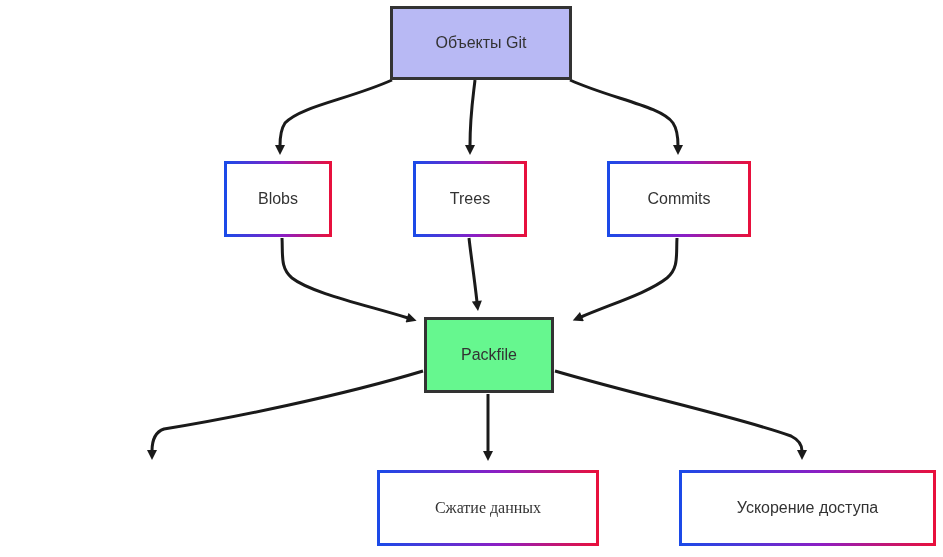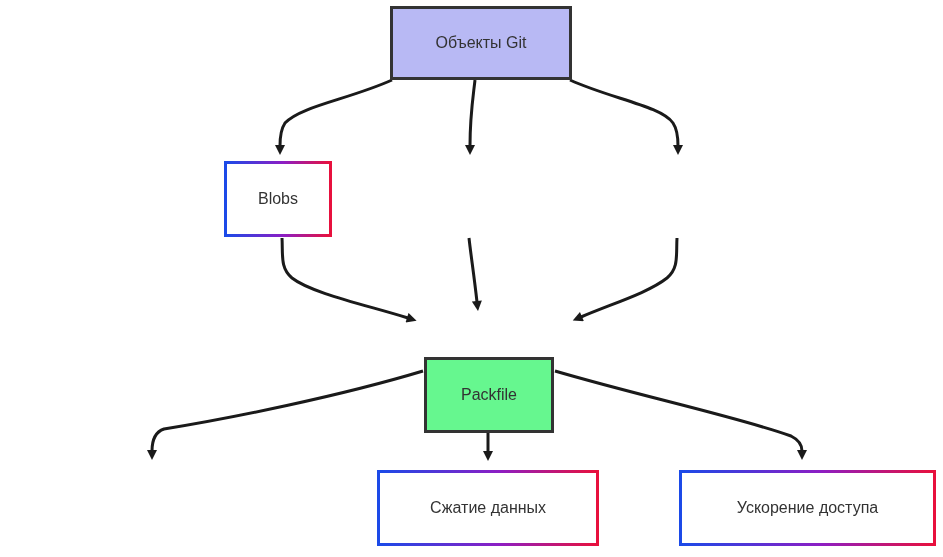--- a/index.html
+++ b/index.html
@@ -57,23 +57,23 @@
     border-image: linear-gradient(90deg,
       var(--gradient_blue, #1b4ae8) 0%,
       var(--gradient_purple, #8c1ec4) 55%,
       var(--gradient_red, #e8103c) 100%) 1;
   }
   
   #node-git-objects   { left: 390px; top: 6px;   width: 182px; height: 74px; }
   #node-blobs         { left: 224px; top: 161px; width: 108px; height: 76px; }
   #node-trees         { left: 413px; top: 161px; width: 114px; height: 76px; }
   #node-commits       { left: 607px; top: 161px; width: 144px; height: 76px; }
-  #node-packfile      { left: 424px; top: 317px; width: 130px; height: 76px; margin-top: 40px; }
+  #node-packfile      { left: 424px; top: 317px; width: 130px; height: 76px; }
   #node-dedup         { left: 7px;   top: 470px; width: 293px; height: 76px; }
-  #node-compression   { left: 377px; top: 470px; width: 222px; height: 76px; }
+  #node-compression   { left: 377px; top: 470px; width: 222px; height: 76px; font-family: Liberation Serif, serif; }
   #node-access        { left: 679px; top: 470px; width: 257px; height: 76px; }
 </style>
 </head>
 <body>
 
 <div class="canvas">
 
   <svg class="edges" viewBox="0 0 943 557" xmlns="http://www.w3.org/2000/svg">
     <defs>
       <marker id="arrow" viewBox="0 0 10 10" refX="1" refY="5" markerWidth="11" markerHeight="10" markerUnits="userSpaceOnUse" orient="auto">
@@ -95,21 +95,27 @@
   </svg>
 
   <div class="node solid-purple" id="node-git-objects">
     <span>Объекты Git</span>
   </div>
 
   <div class="node gradient-border" id="node-blobs">
     <span>Blobs</span>
   </div>
 
+  <div class="node gradient-border" id="node-trees">
+    <span>Trees</span>
+  </div>
 
+  <div class="node gradient-border" id="node-commits">
+    <span>Commits</span>
+  </div>
 
   <div class="node solid-green" id="node-packfile">
     <span>Packfile</span>
   </div>
 
 
   <div class="node gradient-border" id="node-compression">
     <span>Сжатие данных</span>
   </div>
 

